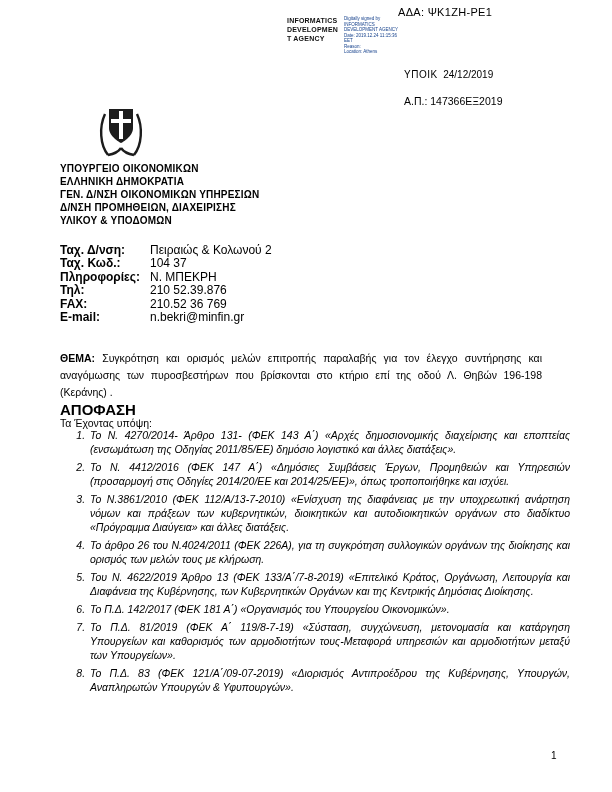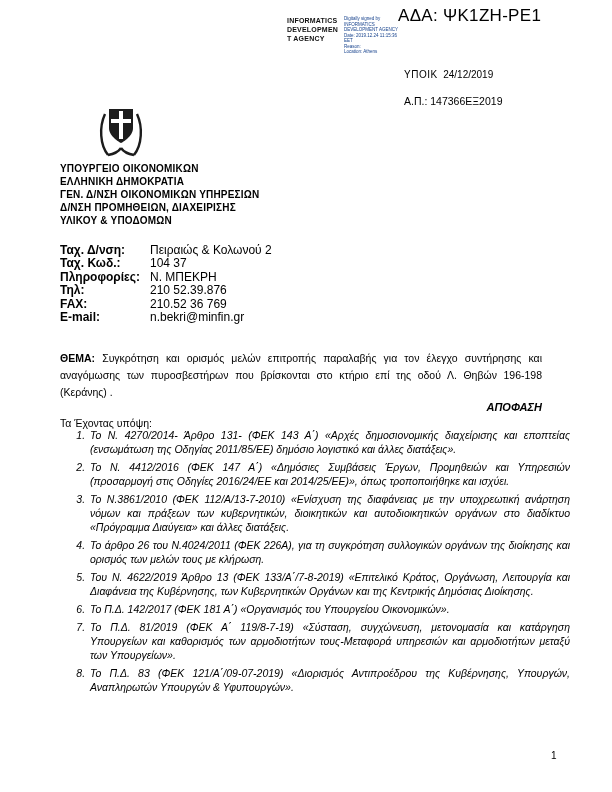--- a/index.html
+++ b/index.html
@@ -5,41 +5,41 @@
   html,body{margin:0;padding:0;background:#ffffff;}
   .page{
     position:relative;
     width:612px;height:792px;
     background:#ffffff;
     font-family:"Liberation Sans", sans-serif;
     color:#000;
     overflow:hidden;
   }
   
-  .ada{position:absolute;top:6px;left:398px;font-size:17px;letter-spacing:.3px;}
+  .ada{position:absolute;top:6px;left:398px;font-size:11px;letter-spacing:.3px;}
   
   .stamp{position:absolute;top:16px;left:287px;display:flex;gap:6px;}
   .stamp-agency{font-size:7px;font-weight:bold;line-height:9px;letter-spacing:.2px;color:#111;}
   .stamp-details{font-size:4.5px;line-height:5.5px;color:#15418c;width:70px;}
   
   .rh-date{position:absolute;top:69px;left:404px;font-size:10px;}
   .rh-date .min{font-size:10px;letter-spacing:.5px;}
   .rh-prot{position:absolute;top:95px;left:404px;font-size:10.5px;}
   
   .emblem{position:absolute;top:102px;left:96px;}
   
   .letterhead{position:absolute;top:162px;left:60px;font-size:10px;font-weight:bold;line-height:13px;letter-spacing:.2px;}
   .contact{position:absolute;top:244px;left:60px;font-size:12px;line-height:13.4px;}
   .contact .row .lbl{display:inline-block;width:90px;font-weight:bold;}
   .contact .row .val{font-weight:normal;}
   
   .subject{position:absolute;top:350px;left:60px;width:482px;font-size:10.5px;line-height:17px;text-align:justify;}
   .subject .lbl{font-weight:bold;}
   
-  .decision-title{position:absolute;top:401px;left:60px;width:482px;text-align:right;font-weight:bold;font-size:11px;font-style:italic;}
+  .decision-title{position:absolute;top:401px;left:60px;width:482px;text-align:left;font-weight:bold;font-size:15px;}
   .having{position:absolute;top:417px;left:60px;font-size:10.5px;}
   .legal-list{position:absolute;top:428px;left:60px;width:482px;margin:0;padding:0 0 0 28px;font-size:10.5px;line-height:14px;text-align:justify;}
   .legal-list li{margin:0 0 4px 0;padding-left:2px;font-style:italic;}
   
   .pageno{position:absolute;top:750px;left:551px;font-size:10px;}
 </style>
 </head>
 <body>
 
 <div class="page">
@@ -115,21 +115,21 @@
     <span class="lbl">ΘΕΜΑ:</span>
     <span>Συγκρότηση και ορισμός μελών επιτροπής παραλαβής για τον έλεγχο συντήρησης και αναγόμωσης των πυροσβεστήρων που βρίσκονται στο κτήριο επί της οδού Λ. Θηβών 196-198 (Κεράνης) .</span>
   </div>
 
   <div class="decision-title">ΑΠΟΦΑΣΗ</div>
 
   <div class="having">Τα Έχοντας υπόψη:</div>
 
   <ol class="legal-list">
     <li>Το Ν. 4270/2014- Άρθρο 131- (ΦΕΚ 143 Α΄) «Αρχές δημοσιονομικής διαχείρισης και εποπτείας (ενσωμάτωση της Οδηγίας 2011/85/ΕΕ) δημόσιο λογιστικό και άλλες διατάξεις».</li>
-    <li>Το Ν. 4412/2016 (ΦΕΚ 147 Α΄) «Δημόσιες Συμβάσεις Έργων, Προμηθειών και Υπηρεσιών (προσαρμογή στις Οδηγίες 2016/24/ΕΕ και 2014/25/ΕΕ)», όπως τροποποιήθηκε και ισχύει.</li>
+    <li>Το Ν. 4412/2016 (ΦΕΚ 147 Α΄) «Δημόσιες Συμβάσεις Έργων, Προμηθειών και Υπηρεσιών (προσαρμογή στις Οδηγίες 2014/20/ΕΕ και 2014/25/ΕΕ)», όπως τροποποιήθηκε και ισχύει.</li>
     <li>Το Ν.3861/2010 (ΦΕΚ 112/Α/13-7-2010) «Ενίσχυση της διαφάνειας με την υποχρεωτική ανάρτηση νόμων και πράξεων των κυβερνητικών, διοικητικών και αυτοδιοικητικών οργάνων στο διαδίκτυο «Πρόγραμμα Διαύγεια» και άλλες διατάξεις.</li>
     <li>Το άρθρο 26 του Ν.4024/2011 (ΦΕΚ 226Α), για τη συγκρότηση συλλογικών οργάνων της διοίκησης και ορισμός των μελών τους με κλήρωση.</li>
     <li>Του Ν. 4622/2019 Άρθρο 13 (ΦΕΚ 133/Α΄/7-8-2019) «Επιτελικό Κράτος, Οργάνωση, Λειτουργία και Διαφάνεια της Κυβέρνησης, των Κυβερνητικών Οργάνων και της Κεντρικής Δημόσιας Διοίκησης.</li>
     <li>Το Π.Δ. 142/2017 (ΦΕΚ 181 Α΄) «Οργανισμός του Υπουργείου Οικονομικών».</li>
     <li>Το Π.Δ. 81/2019 (ΦΕΚ Α΄ 119/8-7-19) «Σύσταση, συγχώνευση, μετονομασία και κατάργηση Υπουργείων και καθορισμός των αρμοδιοτήτων τους-Μεταφορά υπηρεσιών και αρμοδιοτήτων μεταξύ των Υπουργείων».</li>
     <li>Το Π.Δ. 83 (ΦΕΚ 121/Α΄/09-07-2019) «Διορισμός Αντιπροέδρου της Κυβέρνησης, Υπουργών, Αναπληρωτών Υπουργών &amp; Υφυπουργών».</li>
   </ol>
 
   <div class="pageno">1</div>
 

